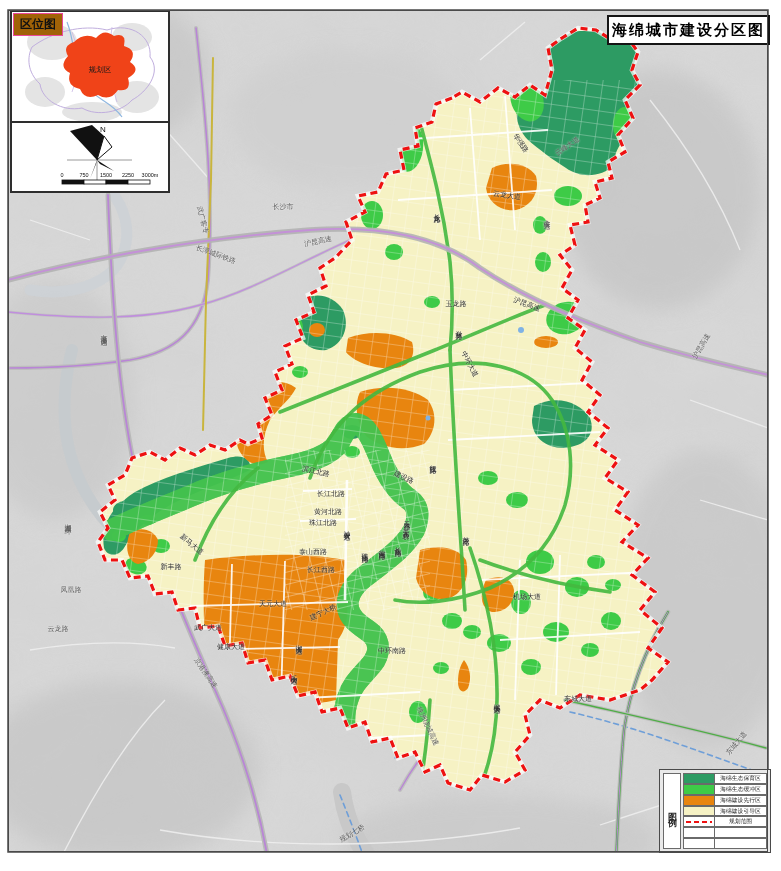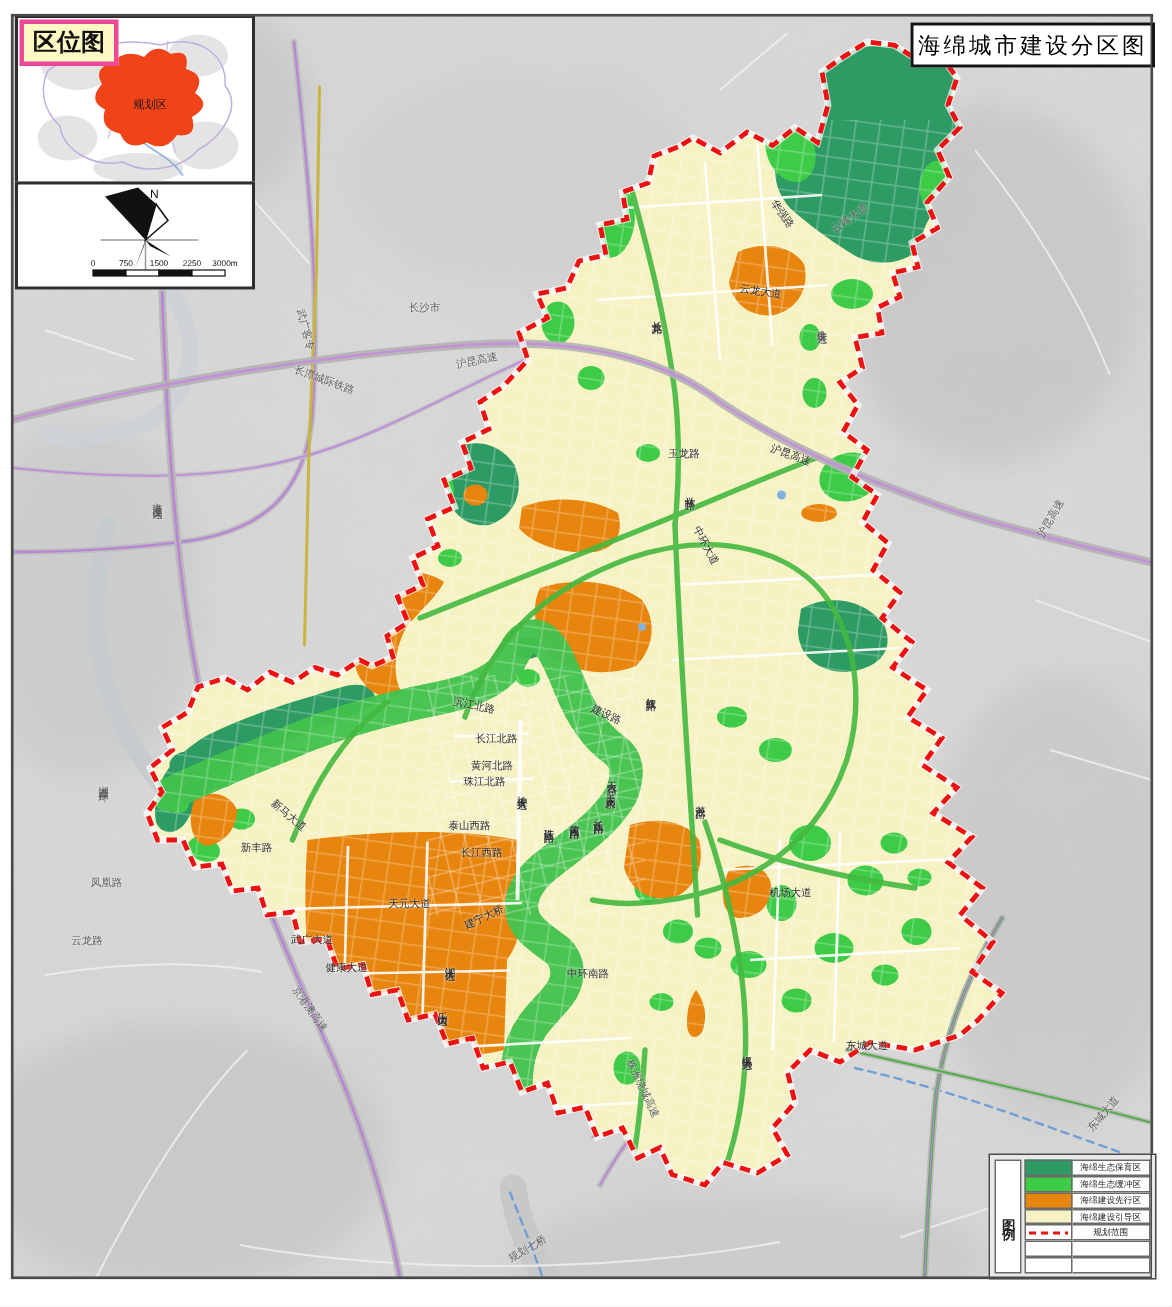--- a/index.html
+++ b/index.html
@@ -7,27 +7,27 @@
   #map-svg{position:absolute;left:0;top:0;}
   
   #labels{position:absolute;left:0;top:0;width:781px;height:871px;pointer-events:none;}
   .ml{position:absolute;font-size:7px;color:#2b2b2b;white-space:nowrap;line-height:1;
       text-shadow:0 0 2px rgba(255,255,255,.9);}
   .ml.out{color:#5c5c5c;}
   .ml.v{writing-mode:vertical-rl;letter-spacing:1px;}
   
   .panel{position:absolute;background:#fff;border:2px solid #2e2e2e;box-sizing:border-box;}
   #inset{left:10px;top:10px;width:160px;height:113px;}
-  #inset-tag{position:absolute;left:1px;top:1px;border:3px solid #ec4899;background:#fef9c3;
-      padding:2px 6px;font-size:16px;font-weight:bold;color:#111;z-index:3;}
+  #inset-tag{position:absolute;left:1px;top:1px;border:1px solid #ec4899;background:#a16207;
+      padding:2px 6px;font-size:12px;font-weight:bold;color:#111;z-index:3;}
   #compass-panel{left:10px;top:121px;width:160px;height:72px;}
   
   #title-box{position:absolute;left:607px;top:15px;width:163px;height:30px;background:#fff;
       border:2px solid #151515;box-sizing:border-box;display:flex;align-items:center;justify-content:center;}
-  #title-box span{font-size:15px;font-weight:normal;letter-spacing:2px;color:#000;text-align:center;}
+  #title-box span{font-size:15px;font-weight:bold;letter-spacing:2px;color:#000;text-align:center;}
   
   #legend{position:absolute;left:659px;top:769px;width:112px;height:84px;background:#e9e9e9;
       border:1px solid #4a4a4a;box-sizing:border-box;display:flex;padding:3px;gap:2px;}
   #legend-head{width:16px;background:#fff;border:1px solid #6a6a6a;display:flex;align-items:center;
       justify-content:center;writing-mode:vertical-rl;letter-spacing:6px;font-size:9px;font-weight:bold;color:#222;}
   #legend-rows{flex:1;display:flex;flex-direction:column;}
   .lrow{flex:1;display:flex;min-height:0;}
   .lswatch{width:30px;border:1px solid #6a6a6a;margin:0;position:relative;background:#fff;}
   .lswatch .dash{position:absolute;left:2px;right:2px;top:50%;height:2px;margin-top:-1px;
       background:repeating-linear-gradient(90deg,#e11 0 5px,transparent 5px 8px);}

